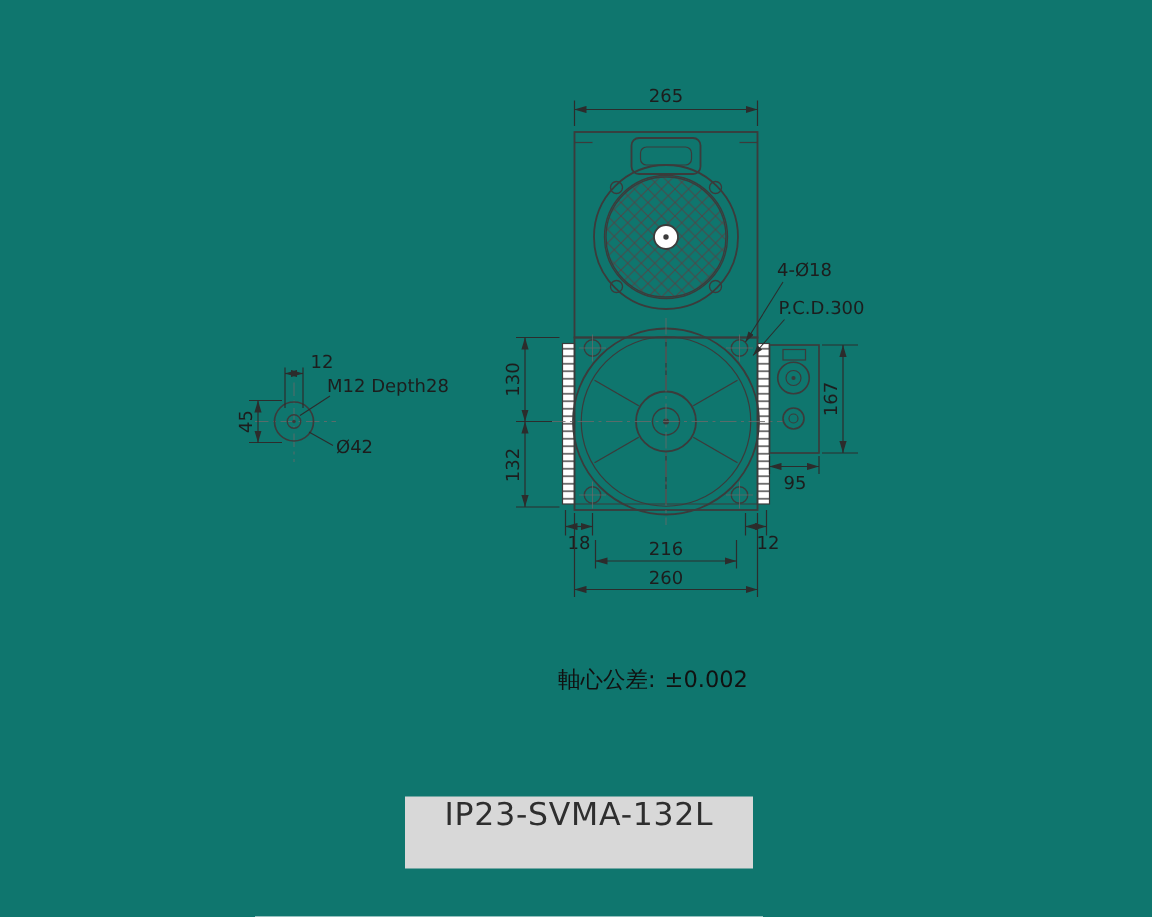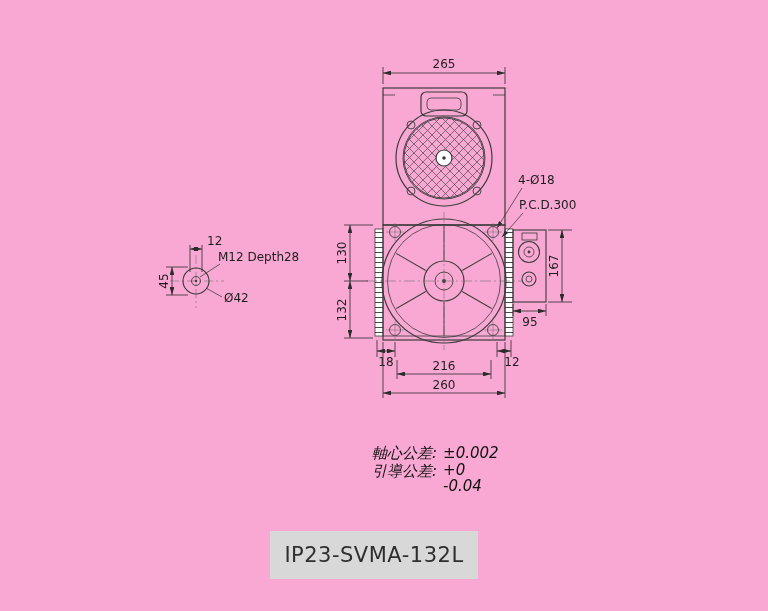--- a/index.html
+++ b/index.html
@@ -1,37 +1,37 @@
 <!DOCTYPE html>
 <html><head>
 <meta charset="utf-8">
 <style>
   html,body{margin:0;padding:0;background:#ffffff;}
   .canvas{
     position:relative;
     width:768px;height:611px;
-    background:#f9a8d4;
+    background:#0f766e;
     font-family:"DejaVu Sans","Liberation Sans",sans-serif;
     overflow:hidden;
   }
   svg text{
     font-family:"DejaVu Sans","Liberation Sans",sans-serif;
     font-size:12px;
     fill:#1d1d1d;
   }
   .tol{
     position:absolute;left:372px;top:444px;
-    font-size:15px;color:#111;line-height:18px;font-style:italic;
+    font-size:15px;color:#111;line-height:18px;
   }
   .tol-row{display:flex;align-items:flex-start;gap:6px;}
   .tol-stack{display:inline-flex;flex-direction:column;line-height:16px;}
   .model-box{
-    position:absolute;left:270px;top:531px;width:208px;height:48px;
+    position:absolute;left:270px;top:531px;width:232px;height:48px;
     background:#d8d8d8;
-    display:flex;align-items:center;justify-content:center;
+    display:flex;align-items:flex-start;justify-content:center;
     font-size:21px;color:#2e2e2e;letter-spacing:.5px;
   }
 </style>
 </head>
 <body>
 
 <div class="canvas">
 
   <svg width="768" height="611" viewBox="0 0 768 611">
     <defs>
@@ -205,27 +205,20 @@
       </g>
     </g>
   </svg>
 
   
   <div class="tol">
     <div class="tol-row">
       <span>軸心公差:</span>
       <span>±0.002</span>
     </div>
-    <div class="tol-row">
-      <span>引導公差:</span>
-      <span class="tol-stack">
-        <span>+0</span>
-        <span>-0.04</span>
-      </span>
-    </div>
   </div>
 
   
   <div class="model-box">
     <span>IP23-SVMA-132L</span>
   </div>
 
 </div>
 
 </body></html>

